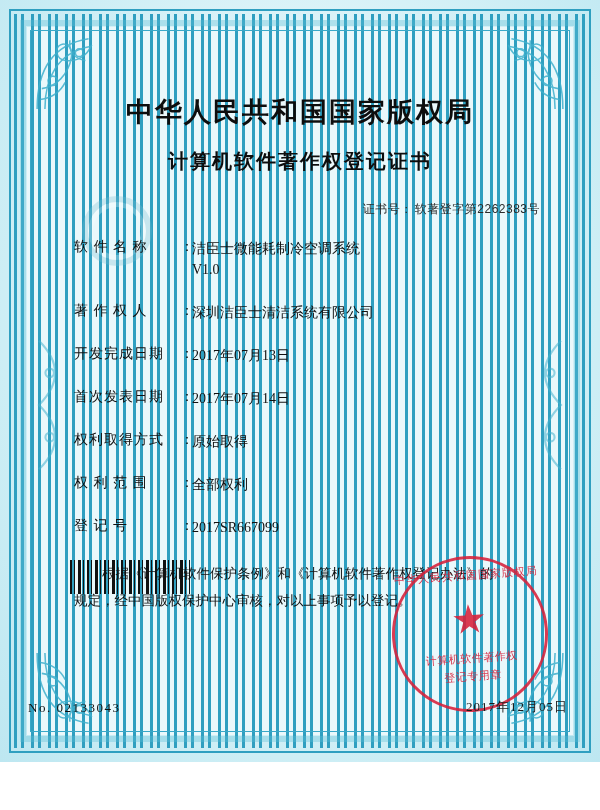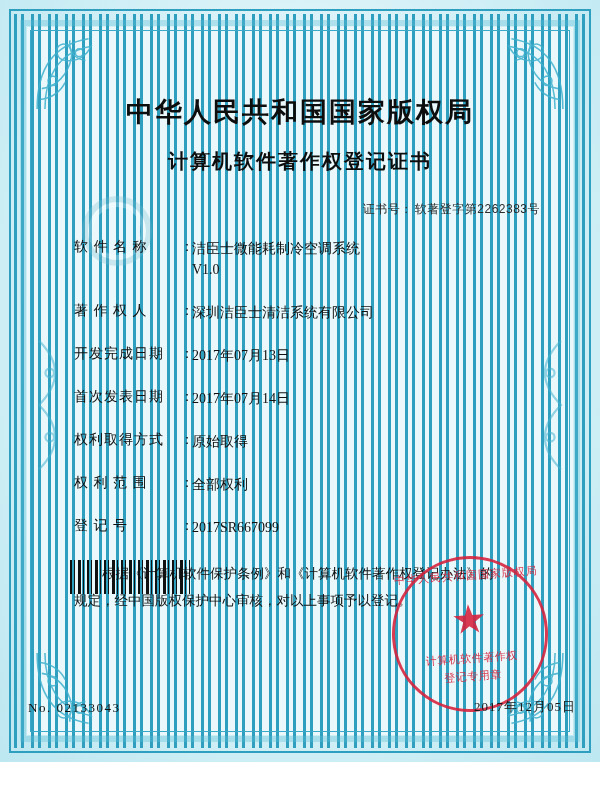--- a/index.html
+++ b/index.html
@@ -199,21 +199,21 @@
     font-size: 11px;
     font-family: "Liberation Serif", "DejaVu Serif", serif;
     letter-spacing: .5px;
   }
   .seal .line1 { top: 92px; }
   .seal .line2 { top: 110px; }
 
   .footer {
     position: absolute;
     left: 28px;
-    right: 24px;
+    right: 32px;
     bottom: 46px;
     display: flex;
     justify-content: space-between;
     align-items: flex-end;
     font-size: 13px;
     color: #111;
     font-family: "Liberation Serif", "DejaVu Serif", serif;
     margin-top: 16px;
   }
   .footer .no { letter-spacing: 1.5px; }

